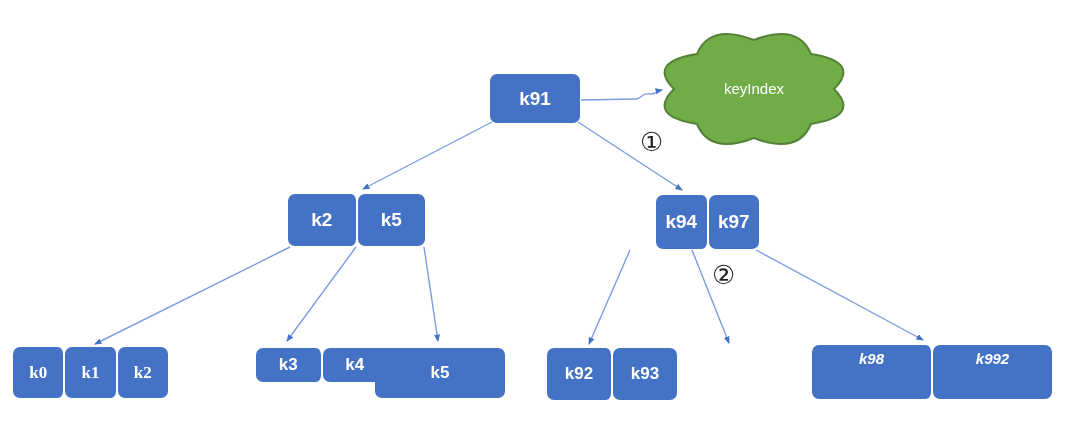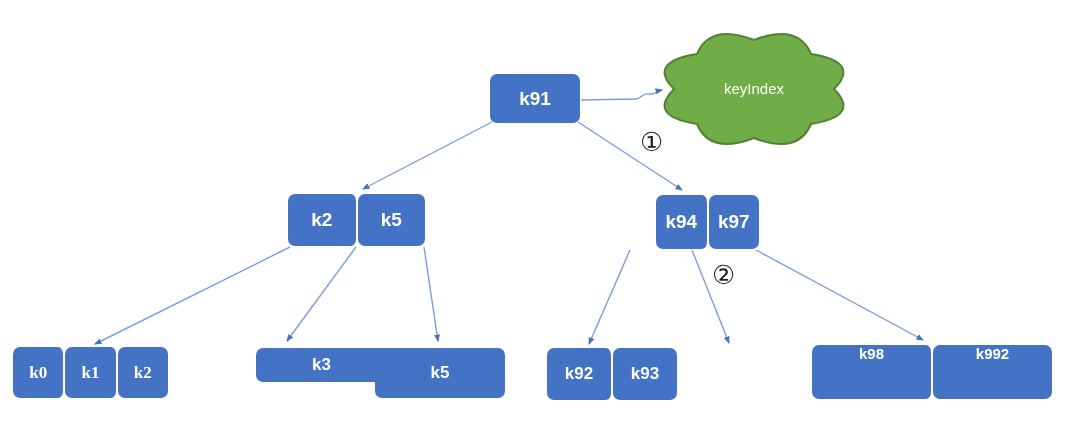--- a/index.html
+++ b/index.html
@@ -36,20 +36,22 @@
     justify-content: center;
     border-right: 2px solid #ffffff;
     box-sizing: border-box;
     border-radius: 7px;
   }
   .cell:last-child { border-right: none; }
   .node.lvl-top .cell { font-size: 19px; }
   .node.small .cell { font-size: 15px; }
   .node.top-align .cell {
     align-items: flex-start;
+    padding-top: 5px;
+    font-style: italic;
   }
   .annotation {
     position: absolute;
     font-size: 26px;
     line-height: 1;
     color: #1f1f1f;
     font-family: "DejaVu Sans", sans-serif;
   }
   .cloud-label {
     fill: #ffffff;
@@ -102,20 +104,21 @@
   </div>
 
   <div class="node" style="left:13px; top:347px; width:155px; height:51px;font-family:Liberation Serif, serif;">
     <div class="cell">k0</div>
     <div class="cell">k1</div>
     <div class="cell">k2</div>
   </div>
 
   <div class="node" style="left:219px; top:348px; width:131px; height:34px;padding-left:37px;">
     <div class="cell">k3</div>
+    <div class="cell">k4</div>
   </div>
 
   <div class="node" style="left:375px; top:348px; width:130px; height:50px;">
     <div class="cell">k5</div>
   </div>
 
   <div class="node" style="left:523px; top:348px; width:130px; height:52px;margin-left:24px;">
     <div class="cell">k92</div>
     <div class="cell">k93</div>
   </div>

